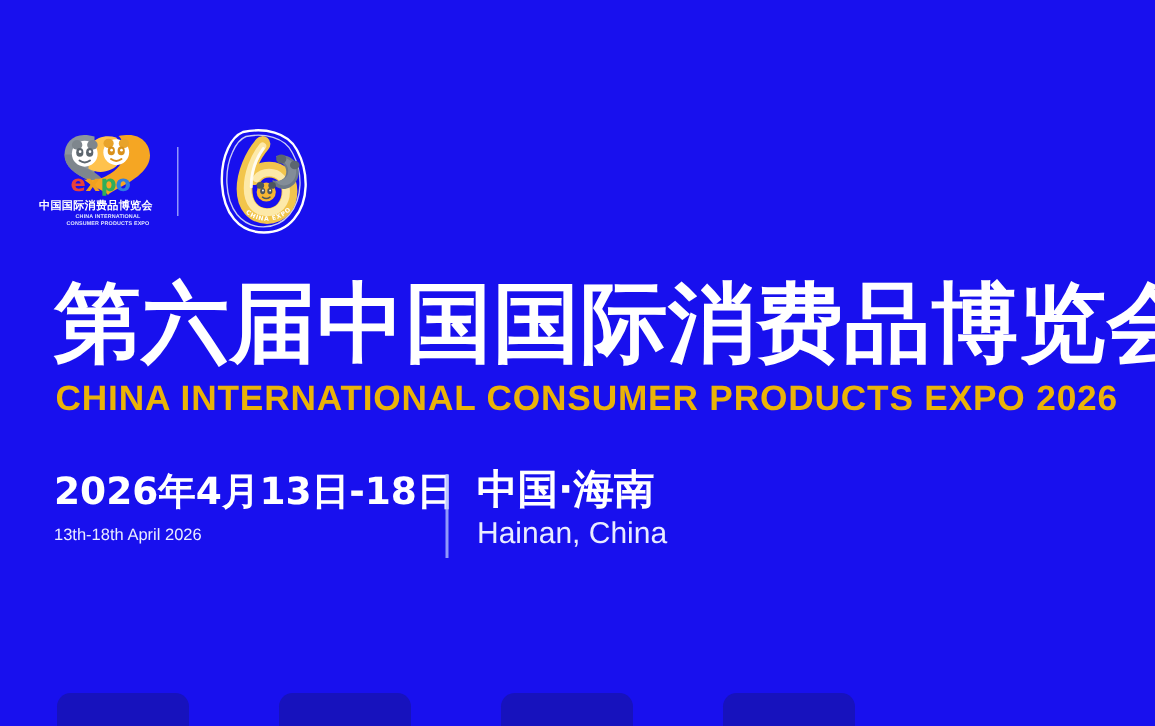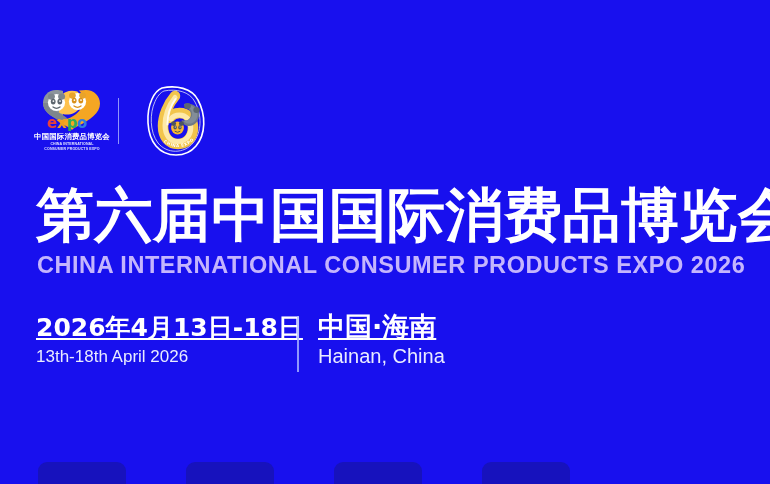--- a/index.html
+++ b/index.html
@@ -92,21 +92,21 @@
     font-family: "DejaVu Sans", "Liberation Sans", sans-serif;
   }
 
   .headline-en {
     position: absolute;
     left: 37px;
     top: 252px;
     font-size: 23.5px;
     line-height: 26px;
     font-weight: bold;
-    color: #c4b5fd;
+    color: #eab308;
     letter-spacing: 0.55px;
     white-space: nowrap;
   }
 
   
   .info-row {
     position: absolute;
     left: 36px;
     top: 312px;
     height: 62px;
@@ -119,26 +119,25 @@
   .info-date { left: 0; }
   .info-place { left: 282px; }
 
   .info-cn {
     font-size: 25px;
     line-height: 31px;
     font-weight: bold;
     color: #ffffff;
     white-space: nowrap;
     font-family: "DejaVu Sans", "Liberation Sans", sans-serif;
-    text-decoration: underline;
   }
   .info-place .info-cn { font-size: 27px; line-height: 30px; }
 
   .info-en {
-    font-size: 17px;
+    font-size: 11px;
     line-height: 22px;
     color: #e9ecff;
     white-space: nowrap;
     margin-top: 3px;
   }
   .info-place .info-en { font-size: 20px; }
 
   .info-divider {
     position: absolute;
     left: 261px;
@@ -147,21 +146,21 @@
     height: 56px;
     background: rgba(175, 186, 255, 0.8);
   }
 
   
   .logo-cn-text {
     position: absolute;
     left: 0;
     top: 50px;
     width: 92px;
-    text-align: center;
+    text-align: left;
     font-size: 7.4px;
     line-height: 9px;
     font-weight: bold;
     color: #ffffff;
     letter-spacing: 0.2px;
     font-family: "DejaVu Sans", "Liberation Sans", sans-serif;
     white-space: nowrap;
   }
   .logo-en-text {
     position: absolute;

